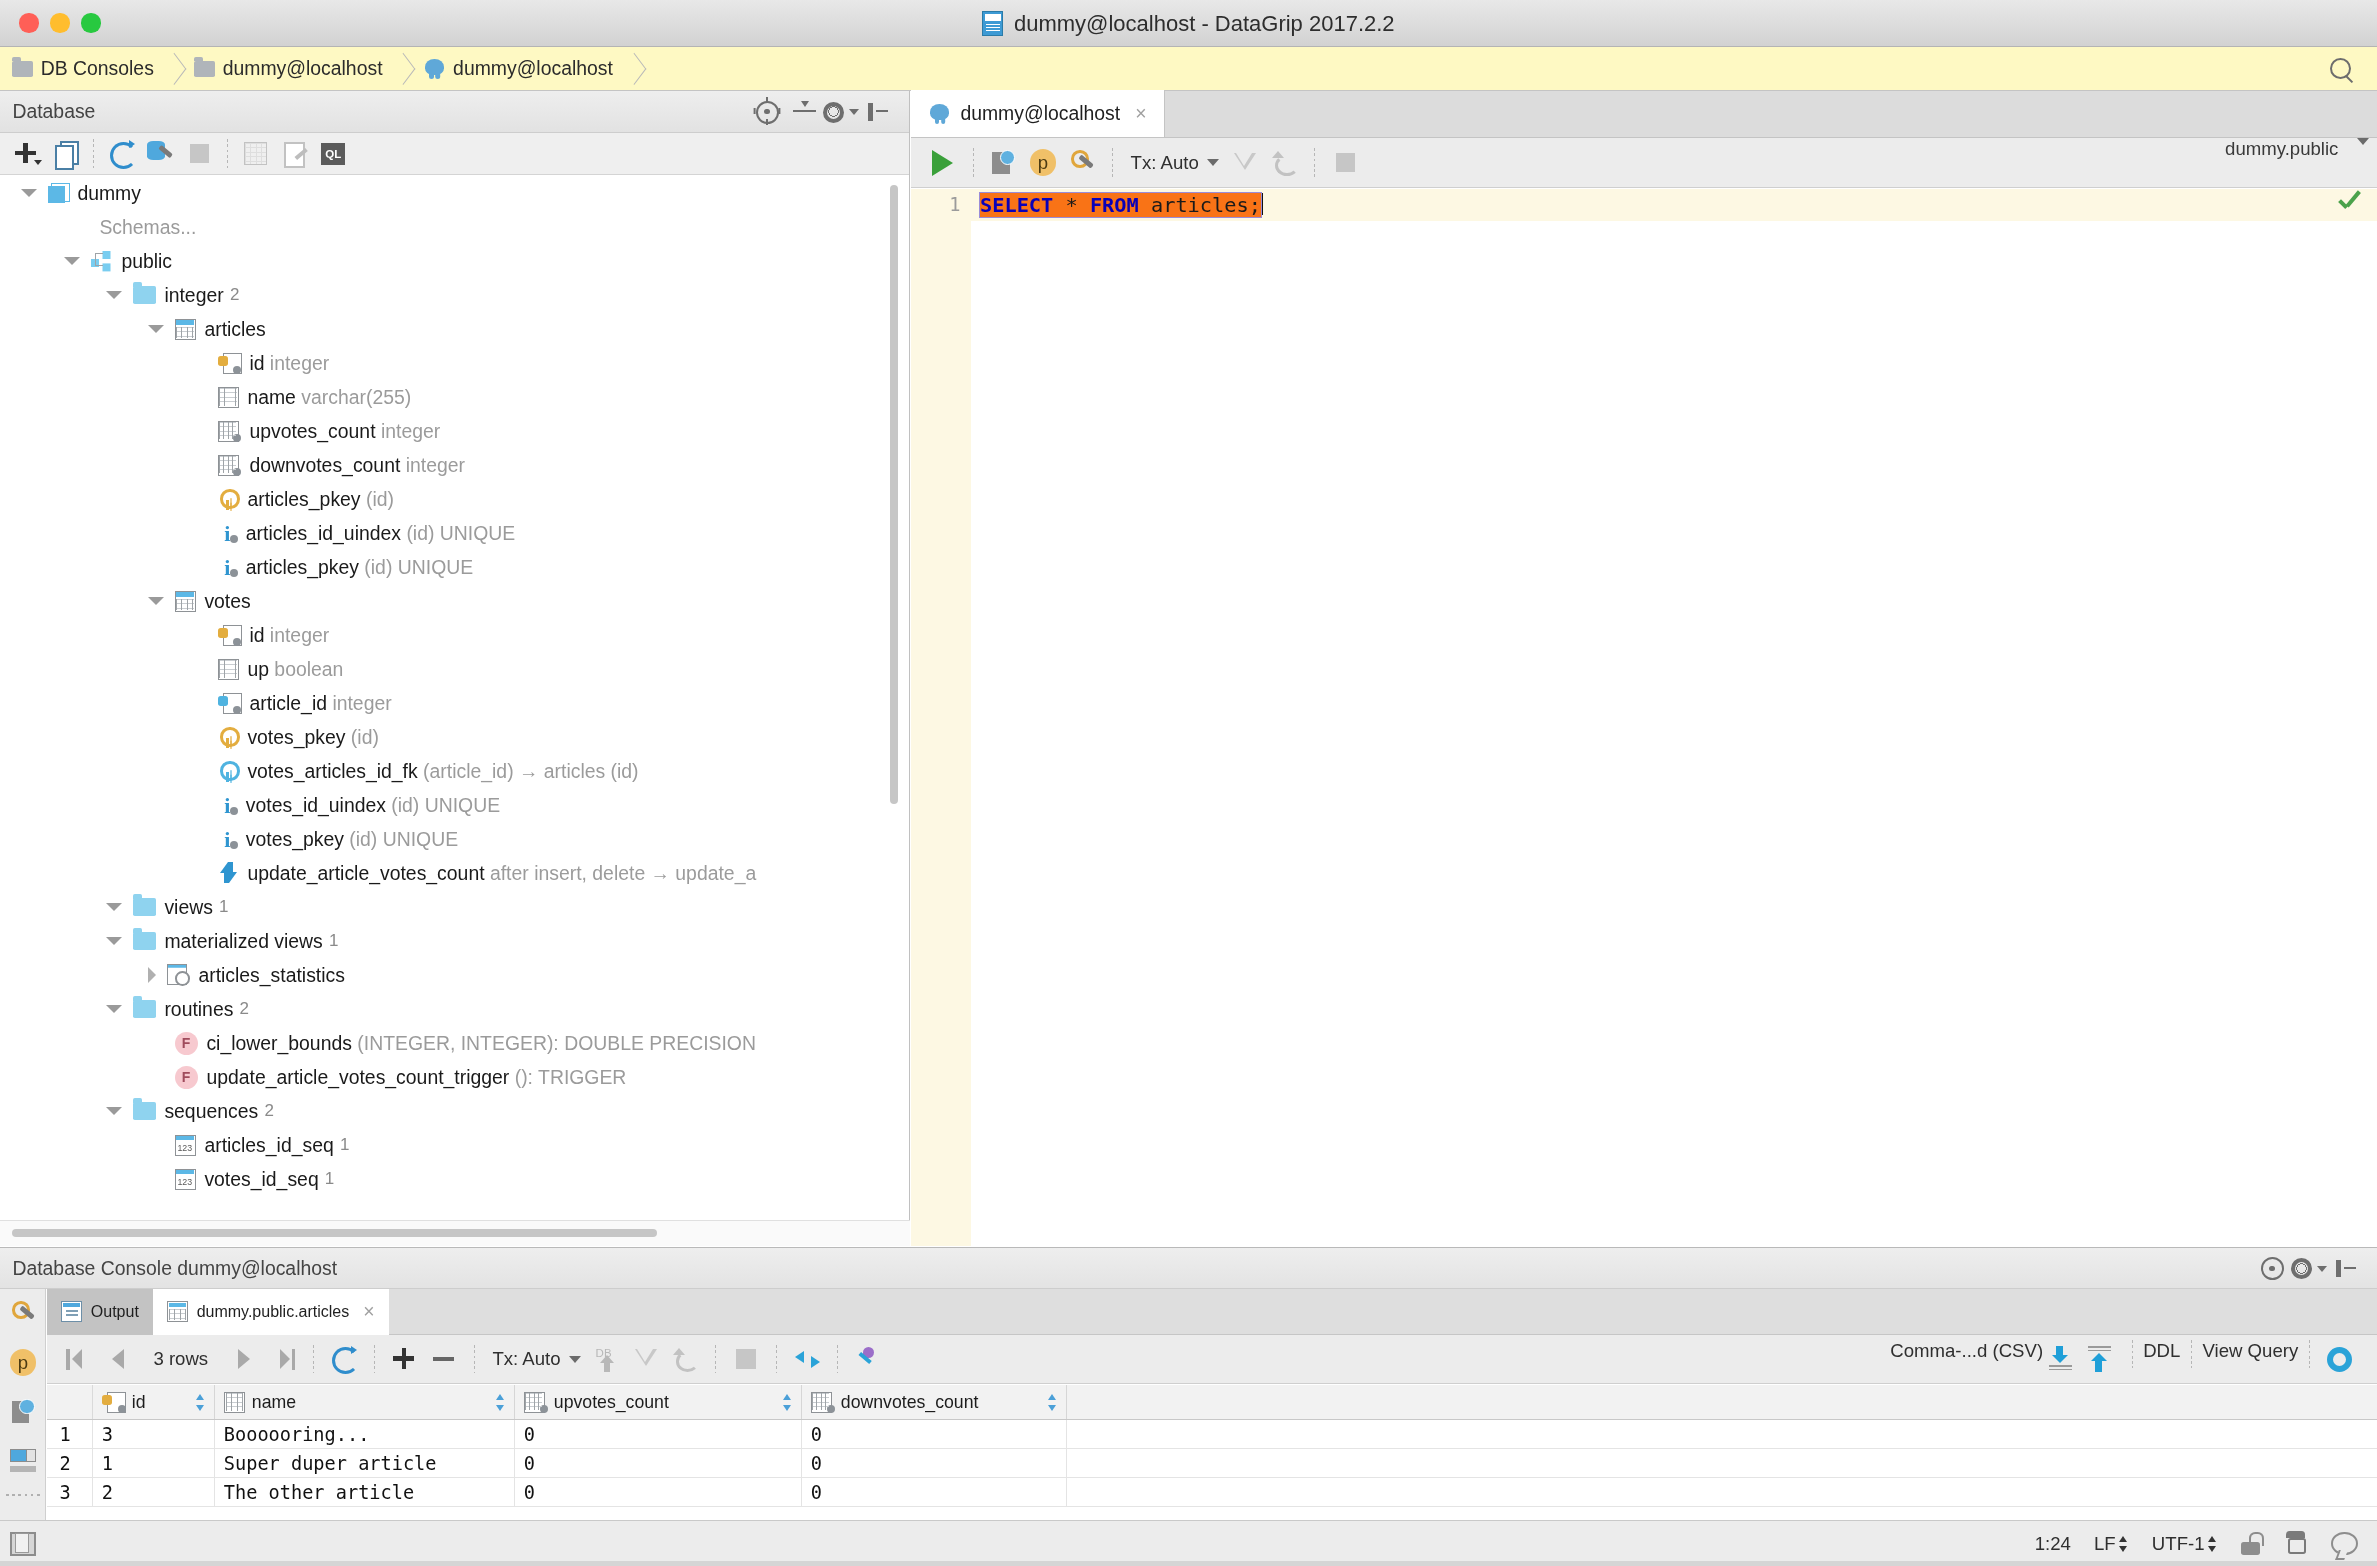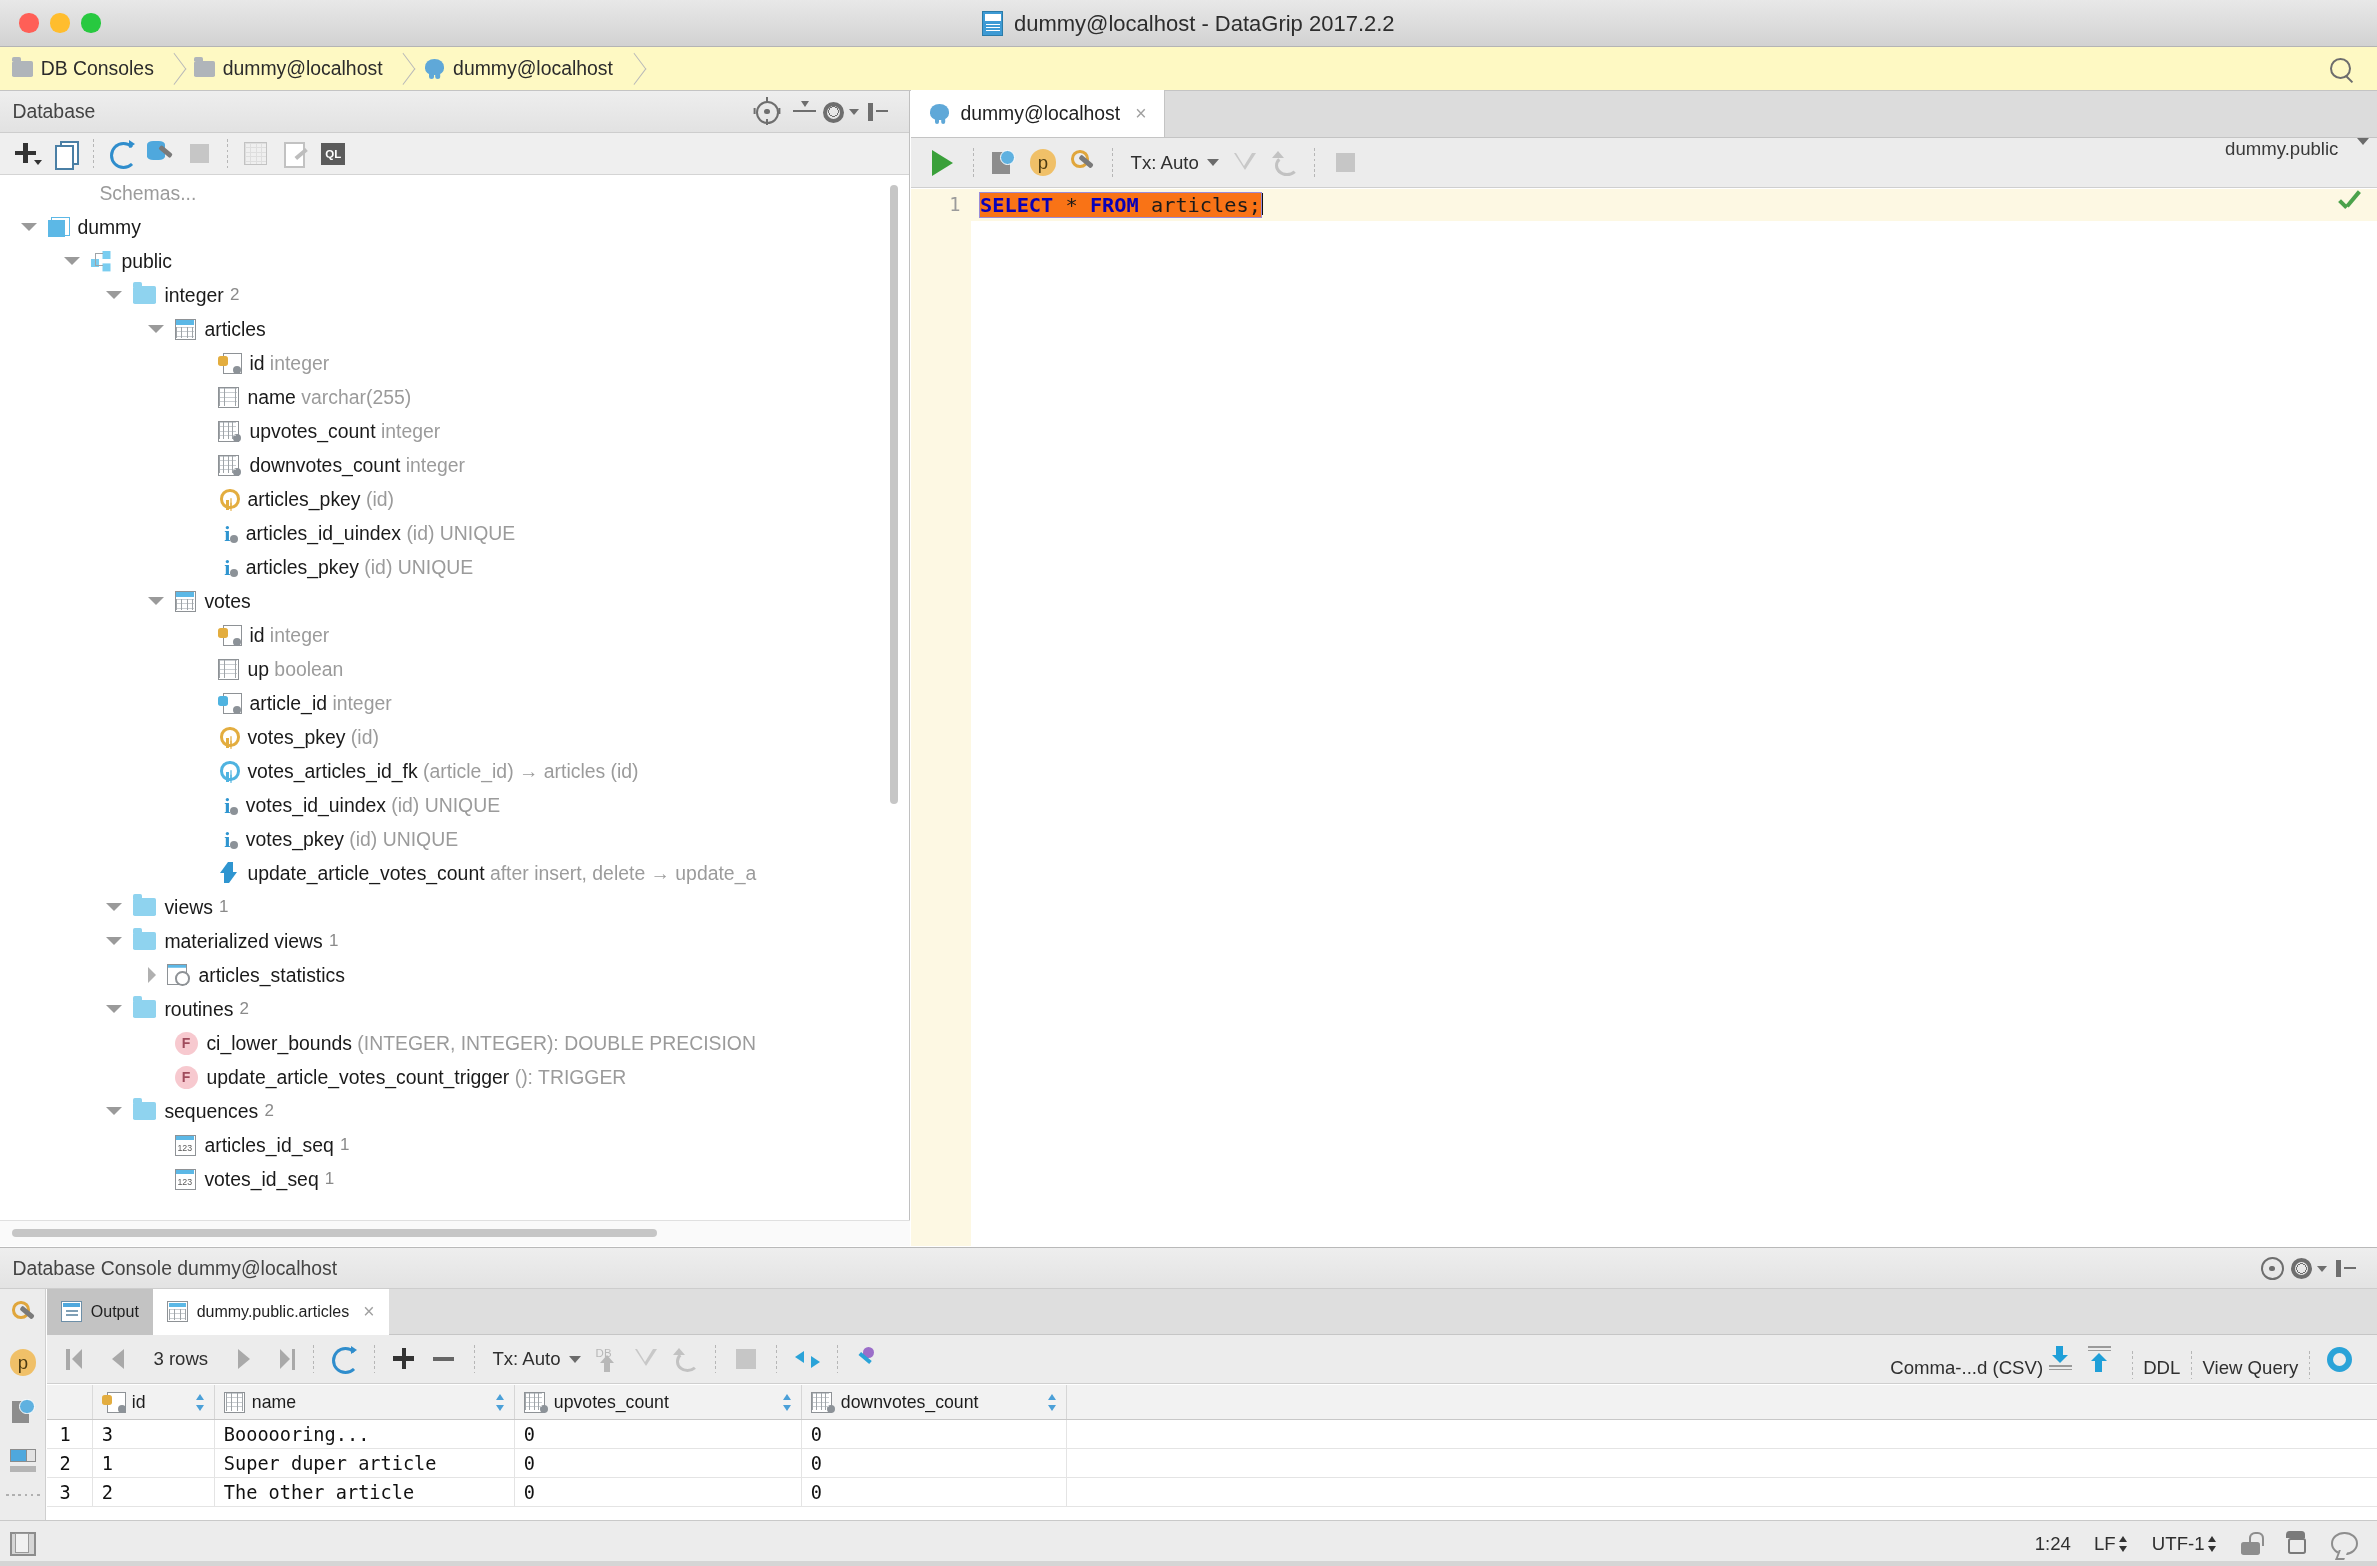--- a/index.html
+++ b/index.html
@@ -364,21 +364,21 @@
     border-left:8px solid transparent;border-right:8px solid transparent;border-top:8.8px solid #1f9fd8;}
   .ic-export-lines{position:absolute;left:0;bottom:0;width:23px;height:7px;
     background:repeating-linear-gradient(to bottom,#9a9a9a 0 1.8px,transparent 1.8px 3.5px);}
   .ic-import{width:26.5px;height:26.5px;position:relative;}
   .ic-import::before{content:"";position:absolute;left:7px;bottom:0;width:6.2px;height:11.5px;background:#1f9fd8;}
   .ic-import-arrow{position:absolute;left:2.7px;top:7px;width:0;height:0;
     border-left:8px solid transparent;border-right:8px solid transparent;border-bottom:8.8px solid #1f9fd8;}
   .ic-import-lines{position:absolute;left:0;top:0;width:23px;height:6.2px;
     background:repeating-linear-gradient(to bottom,#9a9a9a 0 1.8px,transparent 1.8px 3.5px);}
   .ic-gear-blue{width:25px;height:25px;border-radius:50%;border:6.2px solid #2aa3d8;position:relative;}
-  .rt-right{margin-left:auto;display:flex;align-items:flex-end;padding-right:17.7px;}
+  .rt-right{margin-left:auto;display:flex;align-items:flex-start;padding-right:17.7px;}
   .rt-text{font-size:18.6px;color:#2f2f2f;}
   .ic-arrowsplit{width:25px;height:23px;position:relative;}
   .ic-arrowsplit::before{content:"";position:absolute;left:0;top:3.5px;width:0;height:0;
     border-top:6.2px solid transparent;border-bottom:6.2px solid transparent;border-right:9.7px solid #2aa3d8;}
   .ic-arrowsplit::after{content:"";position:absolute;right:0;bottom:2.7px;width:0;height:0;
     border-top:6.2px solid transparent;border-bottom:6.2px solid transparent;border-left:9.7px solid #2aa3d8;}
   .ic-pin{width:25px;height:25px;position:relative;}
   .ic-pin::before{content:"";position:absolute;left:7px;top:0;width:11.5px;height:11.5px;background:#9b6ec9;border-radius:50% 50% 50% 0;}
   .ic-pin::after{content:"";position:absolute;left:1.8px;top:9.7px;width:14px;height:4.4px;background:#2aa3d8;transform:rotate(40deg);}
 
@@ -507,32 +507,32 @@
       <div class="tb-btn">
           <div class="ic-editdoc-gray"></div>
         </div>
       <div class="tb-btn">
           <div class="ic-ql">QL</div>
         </div>
     </div>
 
     <div class="tree" id="tree">
         <div class="tnode">
+          <span style="width:21px;flex:none"></span>
+          <span class="arrow-dn"></span>
+          <span class="tgap"></span>
+          <span class="i-db"></span>
+          <span class="tlabel">dummy</span>
+        </div>
+        <div class="tnode">
           <span style="width:64px;flex:none"></span>
           <span class="arrow-none"></span>
           <span class="tgap"></span>
           <span class="i-schemas"></span>
           <span class="tlabel tdim">Schemas...</span>
-        </div>
-        <div class="tnode">
-          <span style="width:21px;flex:none"></span>
-          <span class="arrow-dn"></span>
-          <span class="tgap"></span>
-          <span class="i-db"></span>
-          <span class="tlabel">dummy</span>
         </div>
         <div class="tnode">
           <span style="width:64px;flex:none"></span>
           <span class="arrow-dn"></span>
           <span class="tgap"></span>
           <span class="i-schema"></span>
           <span class="tlabel">public</span>
         </div>
         <div class="tnode">
           <span style="width:106px;flex:none"></span>

